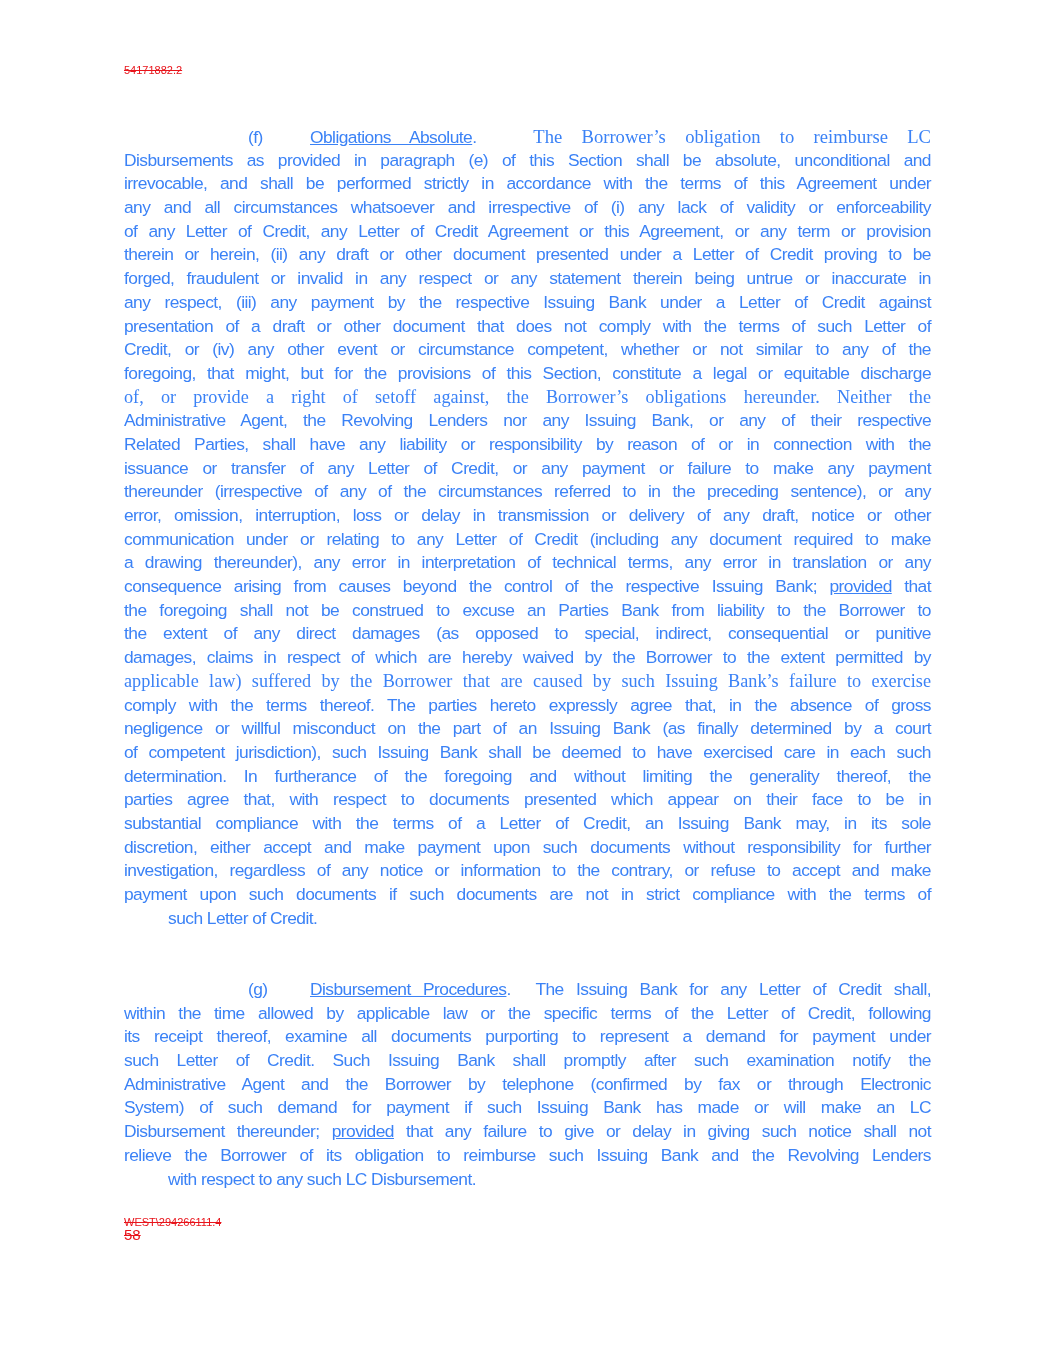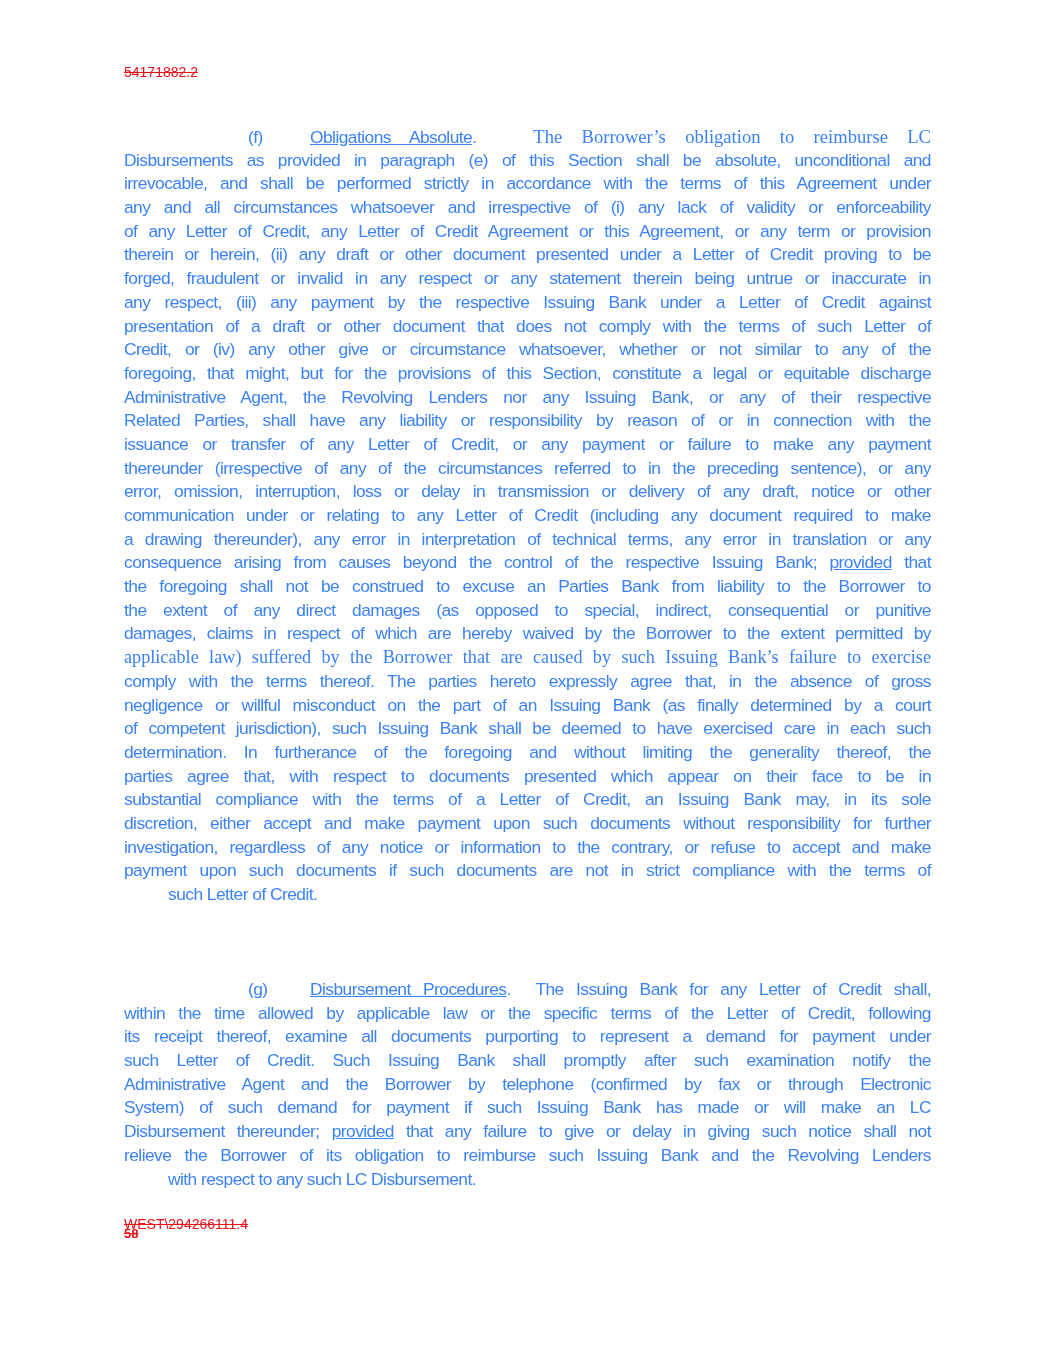--- a/index.html
+++ b/index.html
@@ -1,25 +1,25 @@
 <!DOCTYPE html>
 <html><head>
 <meta charset="utf-8">
 <style>
   html, body { margin: 0; padding: 0; background: #ffffff; }
   body { width: 1055px; height: 1365px; position: relative; overflow: hidden; }
   .page { position: absolute; left: 0; top: 0; width: 1055px; height: 1365px; background: #fff; }
   .redline {
     position: absolute; left: 124px;
     font-family: "Liberation Sans", sans-serif;
-    font-size: 14px; color: #e8141b;
+    font-size: 11px; color: #e8141b;
     text-decoration: line-through;
   }
   .docid-top { top: 64px; }
-  .pagenum { top: 1226px; font-size: 13px; font-weight: bold; }
+  .pagenum { top: 1226px; font-size: 15px; }
   .docid-bottom { top: 1216px; }
   .body {
     position: absolute; left: 124px; width: 807px;
     font-family: "Liberation Sans", sans-serif;
     font-size: 17.4px; color: #3b82f6;
   }
   .line {
     height: 23.7px; line-height: 23.7px;
     white-space: nowrap;
     text-align: justify; text-align-last: justify;
@@ -47,22 +47,23 @@
       <span class="lbl">(f)</span><span class="u">Obligations Absolute</span><span>.</span>&nbsp;&nbsp;&nbsp;<span class="sr">The Borrower’s obligation to reimburse LC</span>
     </div>
     <div class="line">Disbursements as provided in paragraph (e) of this Section shall be absolute, unconditional and</div>
     <div class="line">irrevocable, and shall be performed strictly in accordance with the terms of this Agreement under</div>
     <div class="line">any and all circumstances whatsoever and irrespective of (i) any lack of validity or enforceability</div>
     <div class="line">of any Letter of Credit, any Letter of Credit Agreement or this Agreement, or any term or provision</div>
     <div class="line">therein or herein, (ii) any draft or other document presented under a Letter of Credit proving to be</div>
     <div class="line">forged, fraudulent or invalid in any respect or any statement therein being untrue or inaccurate in</div>
     <div class="line">any respect, (iii) any payment by the respective Issuing Bank under a Letter of Credit against</div>
     <div class="line">presentation of a draft or other document that does not comply with the terms of such Letter of</div>
-    <div class="line">Credit, or (iv) any other give or circumstance whatsoever, whether or not similar to any of the</div>
+    <div class="line">Credit, or (iv) any other event or circumstance competent, whether or not similar to any of the</div>
     <div class="line">foregoing, that might, but for the provisions of this Section, constitute a legal or equitable discharge</div>
+    <div class="line serif">of, or provide a right of setoff against, the Borrower’s obligations hereunder.  Neither the</div>
     <div class="line">Administrative Agent, the Revolving Lenders nor any Issuing Bank, or any of their respective</div>
     <div class="line">Related Parties, shall have any liability or responsibility by reason of or in connection with the</div>
     <div class="line">issuance or transfer of any Letter of Credit, or any payment or failure to make any payment</div>
     <div class="line">thereunder (irrespective of any of the circumstances referred to in the preceding sentence), or any</div>
     <div class="line">error, omission, interruption, loss or delay in transmission or delivery of any draft, notice or other</div>
     <div class="line">communication under or relating to any Letter of Credit (including any document required to make</div>
     <div class="line">a drawing thereunder), any error in interpretation of technical terms, any error in translation or any</div>
     <div class="line">
       <span>consequence arising from causes beyond the control of the respective Issuing Bank;</span> <span class="u">provided</span> <span>that</span>
     </div>

